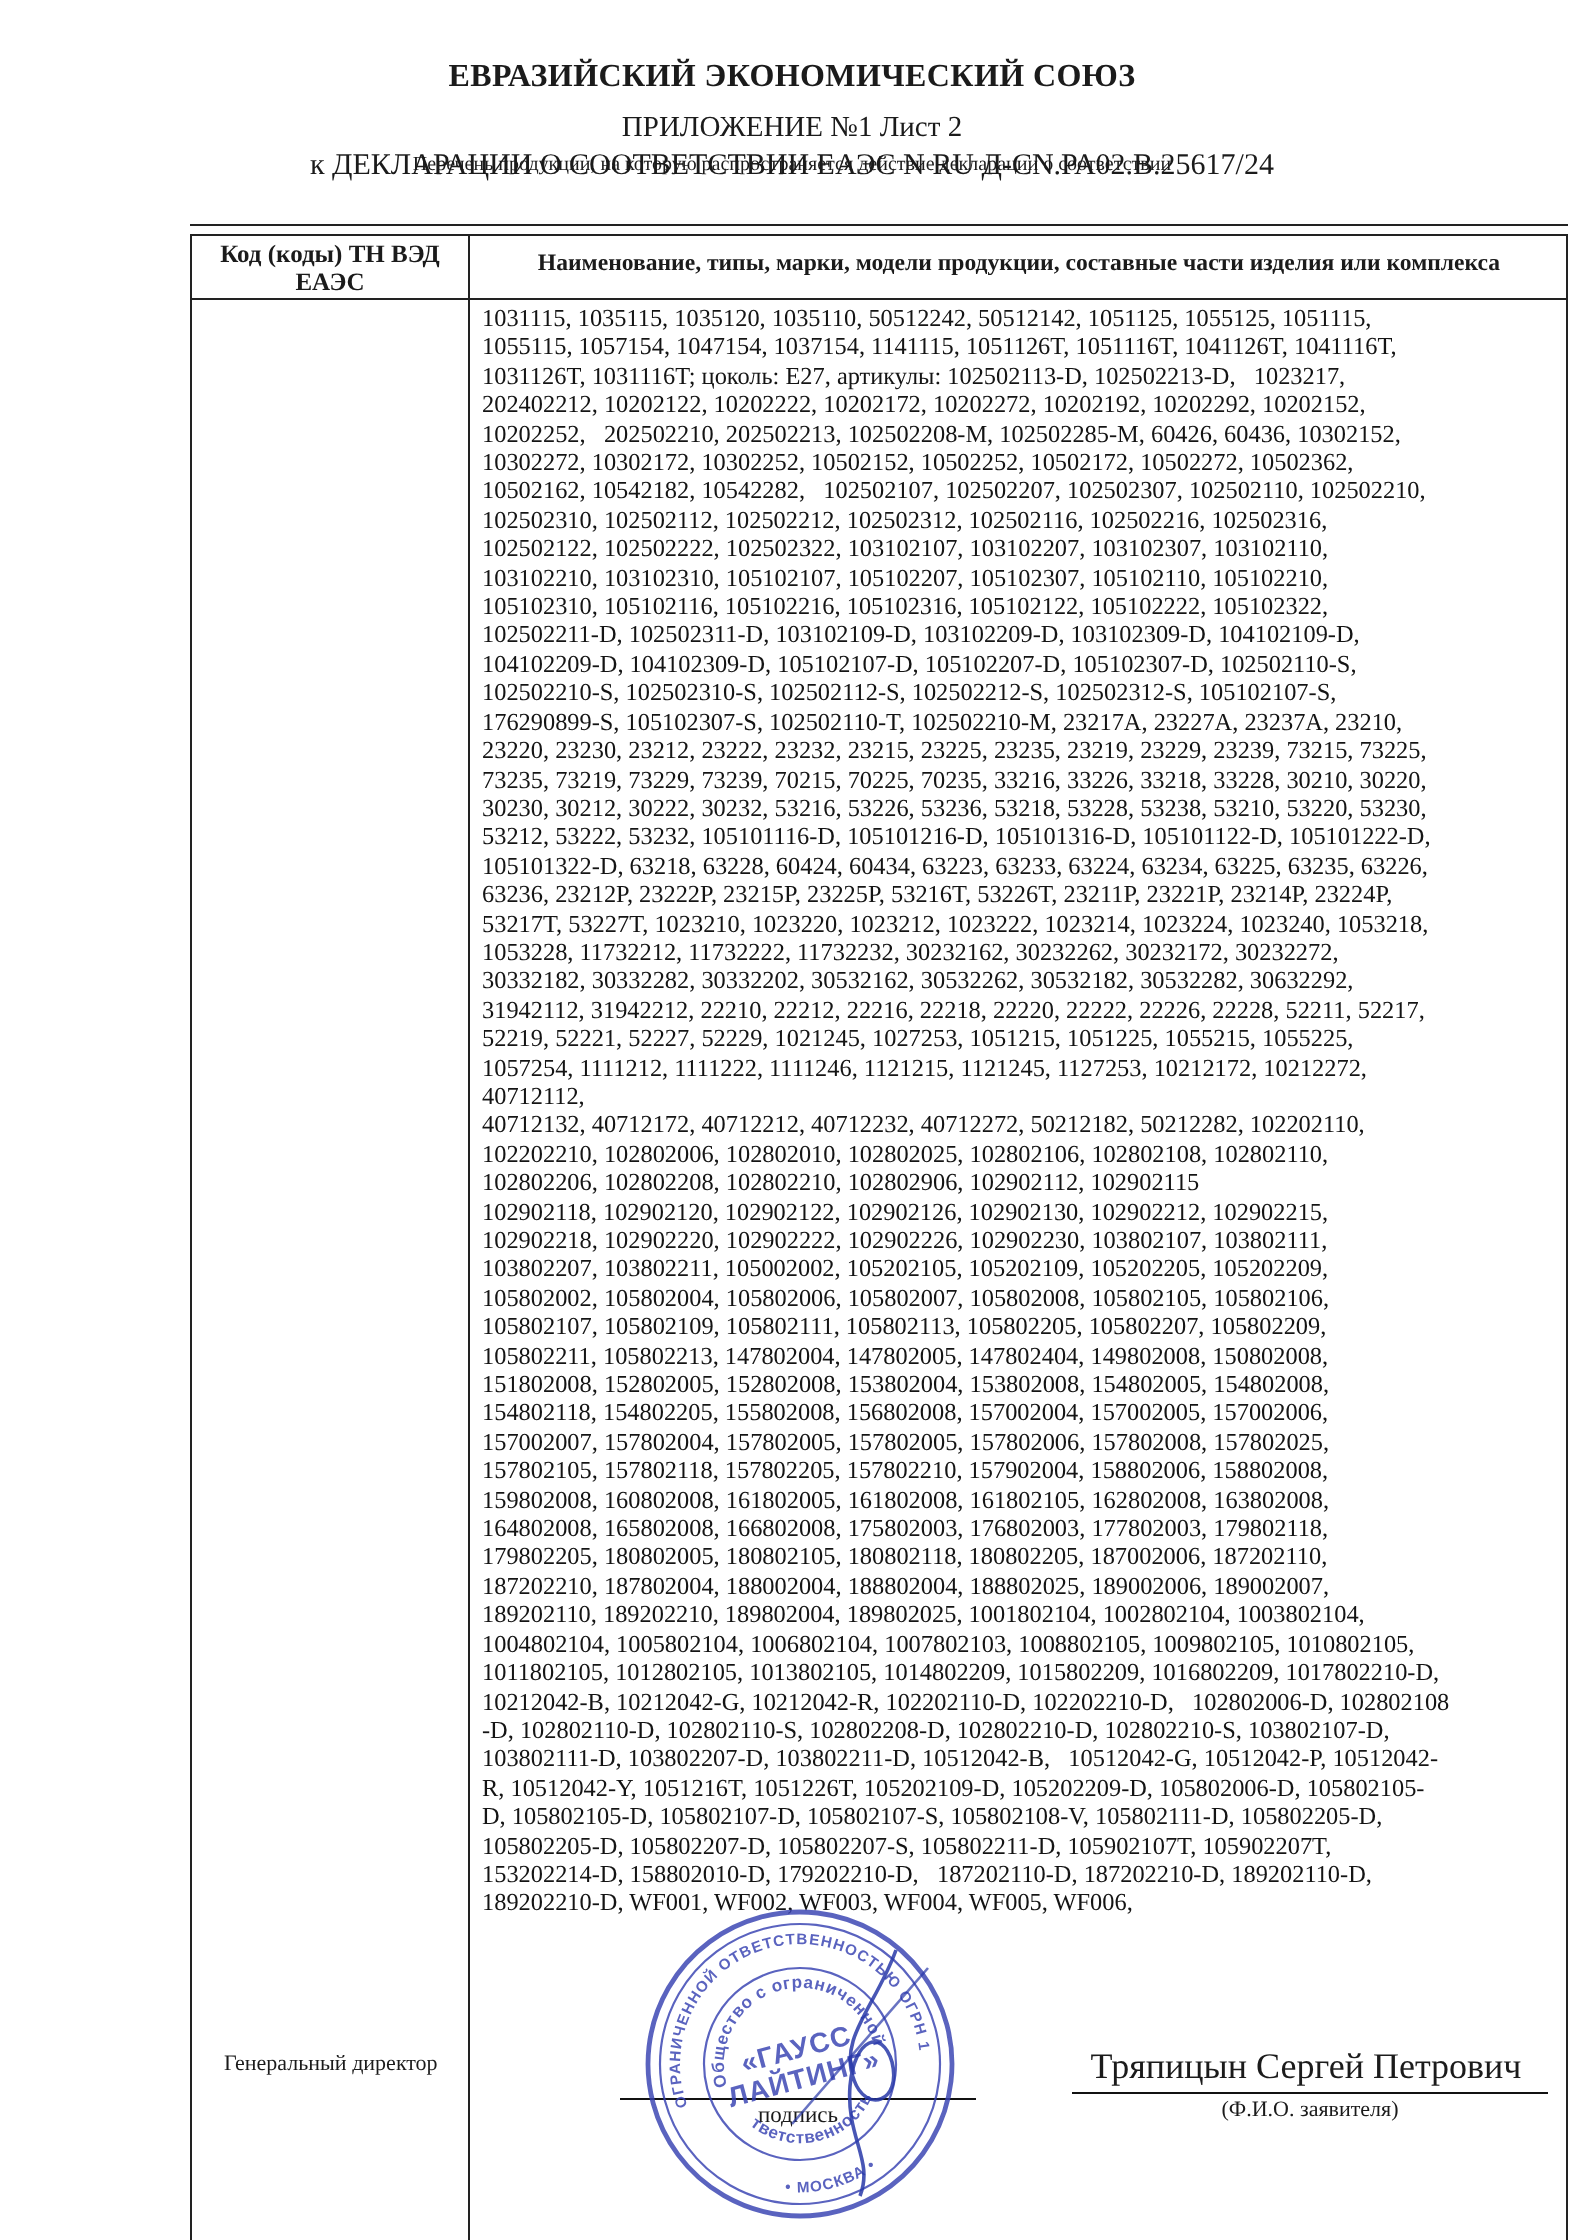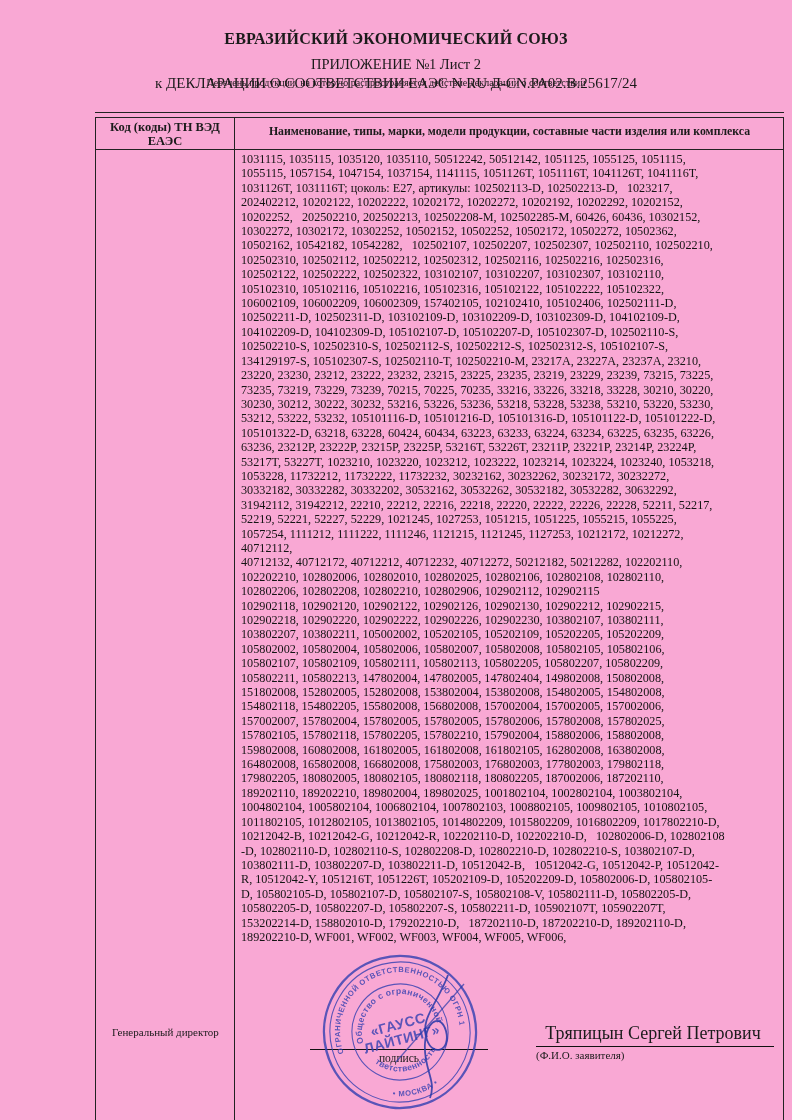--- a/index.html
+++ b/index.html
@@ -1,21 +1,21 @@
 <!DOCTYPE html>
 <html><head>
 <meta charset="utf-8">
 <style>
   * { margin: 0; padding: 0; box-sizing: border-box; }
   html,body { background:#e8e8e8; }
   .page {
     position: relative;
     width: 792px; height: 1120px;
     margin: 0 auto;
-    background: #f9a8d4;
+    background: #ffffff;
     color: #1b1b1b;
     font-family: "Liberation Serif", "DejaVu Serif", serif;
     overflow: hidden;
   }
   .hdr { position:absolute; left:0; width:792px; text-align:center; }
   .hdr-title    { top:30px; font-size:16px; font-weight:bold; letter-spacing:.2px; }
   .hdr-sub1     { top:56px; font-size:14.5px; }
   .hdr-sub2     { top:75px; font-size:15px; }
   .hdr-sub3     { top:77px; font-size:10px; }
 
@@ -31,21 +31,21 @@
   .codes { position:absolute; left:145px; top:34px; width:541px;
            font-size:12.2px; line-height:14.4px; color:#141414; }
   .codes .code-line { white-space:pre; }
 
   
   .f-director { position:absolute; left:112px; top:1026px; font-size:11px; }
   .f-sigline  { position:absolute; left:310px; top:1049px; width:178px; border-top:1.6px solid #111; }
   .f-sigcap   { position:absolute; left:310px; top:1052px; width:178px; text-align:center; font-size:11.5px; }
   .f-name     { position:absolute; left:528px; top:1023px; width:250px; text-align:center; font-size:18px; }
   .f-nameline { position:absolute; left:536px; top:1046px; width:238px; border-top:1.8px solid #111; }
-  .f-namecap  { position:absolute; left:536px; top:1049px; width:238px; font-size:11px; }
+  .f-namecap  { position:absolute; left:536px; top:1049px; width:238px; text-align:center; font-size:11px; }
 
   
   .stamp { position:absolute; left:300px; top:932px; width:200px; height:200px;
            transform: rotate(-15deg); opacity:.82; }
   .stamp text { fill:#3742b2; }
   .stamp .ring-caps { font-family:"Liberation Sans",sans-serif; font-size:7.6px; font-weight:bold; letter-spacing:.6px; }
   .stamp .ring-low  { font-family:"Liberation Sans",sans-serif; font-size:8.6px; font-weight:bold; letter-spacing:.4px; }
   .stamp .ctr { font-family:"Liberation Sans",sans-serif; font-size:14px; font-weight:bold; letter-spacing:.5px;
                 text-anchor:middle; }
   .scribble { position:absolute; left:0; top:0; width:792px; height:1120px; pointer-events:none; }
@@ -72,26 +72,26 @@
     <div class="codes">
         <div class="code-line">1031115, 1035115, 1035120, 1035110, 50512242, 50512142, 1051125, 1055125, 1051115,</div>
         <div class="code-line">1055115, 1057154, 1047154, 1037154, 1141115, 1051126T, 1051116T, 1041126T, 1041116T,</div>
         <div class="code-line">1031126T, 1031116T; цоколь: Е27, артикулы: 102502113-D, 102502213-D,   1023217,</div>
         <div class="code-line">202402212, 10202122, 10202222, 10202172, 10202272, 10202192, 10202292, 10202152,</div>
         <div class="code-line">10202252,   202502210, 202502213, 102502208-M, 102502285-M, 60426, 60436, 10302152,</div>
         <div class="code-line">10302272, 10302172, 10302252, 10502152, 10502252, 10502172, 10502272, 10502362,</div>
         <div class="code-line">10502162, 10542182, 10542282,   102502107, 102502207, 102502307, 102502110, 102502210,</div>
         <div class="code-line">102502310, 102502112, 102502212, 102502312, 102502116, 102502216, 102502316,</div>
         <div class="code-line">102502122, 102502222, 102502322, 103102107, 103102207, 103102307, 103102110,</div>
+        <div class="code-line">103102210, 103102310, 105102107, 105102207, 105102307, 105102110, 105102210,</div>
         <div class="code-line">105102310, 105102116, 105102216, 105102316, 105102122, 105102222, 105102322,</div>
-        <div class="code-line">106002109, 106002209, 106002309, 157402105, 102102410, 105102406, 102502111-D,</div>
         <div class="code-line">102502211-D, 102502311-D, 103102109-D, 103102209-D, 103102309-D, 104102109-D,</div>
         <div class="code-line">104102209-D, 104102309-D, 105102107-D, 105102207-D, 105102307-D, 102502110-S,</div>
         <div class="code-line">102502210-S, 102502310-S, 102502112-S, 102502212-S, 102502312-S, 105102107-S,</div>
-        <div class="code-line">134129197-S, 105102307-S, 102502110-T, 102502210-M, 23217A, 23227A, 23237A, 23210,</div>
+        <div class="code-line">176290899-S, 105102307-S, 102502110-T, 102502210-M, 23217A, 23227A, 23237A, 23210,</div>
         <div class="code-line">23220, 23230, 23212, 23222, 23232, 23215, 23225, 23235, 23219, 23229, 23239, 73215, 73225,</div>
         <div class="code-line">73235, 73219, 73229, 73239, 70215, 70225, 70235, 33216, 33226, 33218, 33228, 30210, 30220,</div>
         <div class="code-line">30230, 30212, 30222, 30232, 53216, 53226, 53236, 53218, 53228, 53238, 53210, 53220, 53230,</div>
         <div class="code-line">53212, 53222, 53232, 105101116-D, 105101216-D, 105101316-D, 105101122-D, 105101222-D,</div>
         <div class="code-line">105101322-D, 63218, 63228, 60424, 60434, 63223, 63233, 63224, 63234, 63225, 63235, 63226,</div>
         <div class="code-line">63236, 23212P, 23222P, 23215P, 23225P, 53216T, 53226T, 23211P, 23221P, 23214P, 23224P,</div>
         <div class="code-line">53217T, 53227T, 1023210, 1023220, 1023212, 1023222, 1023214, 1023224, 1023240, 1053218,</div>
         <div class="code-line">1053228, 11732212, 11732222, 11732232, 30232162, 30232262, 30232172, 30232272,</div>
         <div class="code-line">30332182, 30332282, 30332202, 30532162, 30532262, 30532182, 30532282, 30632292,</div>
         <div class="code-line">31942112, 31942212, 22210, 22212, 22216, 22218, 22220, 22222, 22226, 22228, 52211, 52217,</div>
@@ -107,20 +107,21 @@
         <div class="code-line">105802002, 105802004, 105802006, 105802007, 105802008, 105802105, 105802106,</div>
         <div class="code-line">105802107, 105802109, 105802111, 105802113, 105802205, 105802207, 105802209,</div>
         <div class="code-line">105802211, 105802213, 147802004, 147802005, 147802404, 149802008, 150802008,</div>
         <div class="code-line">151802008, 152802005, 152802008, 153802004, 153802008, 154802005, 154802008,</div>
         <div class="code-line">154802118, 154802205, 155802008, 156802008, 157002004, 157002005, 157002006,</div>
         <div class="code-line">157002007, 157802004, 157802005, 157802005, 157802006, 157802008, 157802025,</div>
         <div class="code-line">157802105, 157802118, 157802205, 157802210, 157902004, 158802006, 158802008,</div>
         <div class="code-line">159802008, 160802008, 161802005, 161802008, 161802105, 162802008, 163802008,</div>
         <div class="code-line">164802008, 165802008, 166802008, 175802003, 176802003, 177802003, 179802118,</div>
         <div class="code-line">179802205, 180802005, 180802105, 180802118, 180802205, 187002006, 187202110,</div>
+        <div class="code-line">187202210, 187802004, 188002004, 188802004, 188802025, 189002006, 189002007,</div>
         <div class="code-line">189202110, 189202210, 189802004, 189802025, 1001802104, 1002802104, 1003802104,</div>
         <div class="code-line">1004802104, 1005802104, 1006802104, 1007802103, 1008802105, 1009802105, 1010802105,</div>
         <div class="code-line">1011802105, 1012802105, 1013802105, 1014802209, 1015802209, 1016802209, 1017802210-D,</div>
         <div class="code-line">10212042-B, 10212042-G, 10212042-R, 102202110-D, 102202210-D,   102802006-D, 102802108</div>
         <div class="code-line">-D, 102802110-D, 102802110-S, 102802208-D, 102802210-D, 102802210-S, 103802107-D,</div>
         <div class="code-line">103802111-D, 103802207-D, 103802211-D, 10512042-B,   10512042-G, 10512042-P, 10512042-</div>
         <div class="code-line">R, 10512042-Y, 1051216T, 1051226T, 105202109-D, 105202209-D, 105802006-D, 105802105-</div>
         <div class="code-line">D, 105802105-D, 105802107-D, 105802107-S, 105802108-V, 105802111-D, 105802205-D,</div>
         <div class="code-line">105802205-D, 105802207-D, 105802207-S, 105802211-D, 105902107T, 105902207T,</div>
         <div class="code-line">153202214-D, 158802010-D, 179202210-D,   187202110-D, 187202210-D, 189202110-D,</div>

